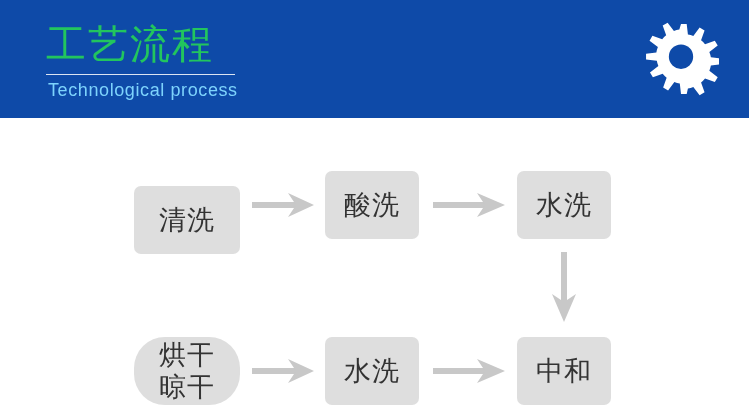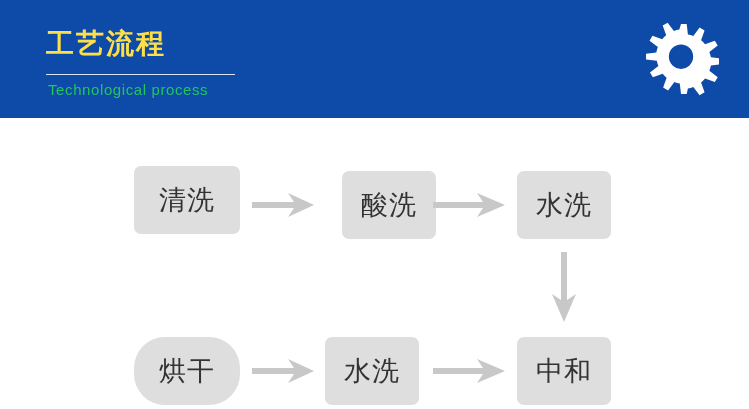--- a/index.html
+++ b/index.html
@@ -24,42 +24,42 @@
     left: 0;
     top: 0;
     width: 749px;
     height: 118px;
     background: #0e4aa8;
   }
   .header-title {
     position: absolute;
     left: 46px;
     top: 21px;
-    font-size: 28px;
-    font-weight: bold;
-    color: #fde047;
+    font-size: 40px;
+    font-weight: normal;
+    color: #22c55e;
     letter-spacing: 2px;
     line-height: 46px;
     white-space: nowrap;
   }
   .header-rule {
     position: absolute;
     left: 46px;
     top: 74px;
     width: 189px;
     height: 1px;
     background: #ffffff;
     opacity: 0.85;
   }
   .header-subtitle {
     position: absolute;
     left: 48px;
     top: 79px;
-    font-size: 15px;
-    color: #22c55e;
+    font-size: 18px;
+    color: #7dd3fc;
     letter-spacing: 0.6px;
     line-height: 22px;
     white-space: nowrap;
   }
   .gear-wrap {
     position: absolute;
     left: 643px;
     top: 21px;
     width: 76px;
     height: 76px;
@@ -106,27 +106,27 @@
     <div class="gear-wrap">
       <svg width="76" height="76" viewBox="0 0 100 100" aria-hidden="true">
         <g fill="#ffffff">
           <path d="M50 4 l7.5 0 1.6 13.6 a34 34 0 0 1 7.1 2.0 l8.3-11.0 6.5 3.8 -4.6 12.9 a34 34 0 0 1 5.2 5.2 l12.9-4.6 3.8 6.5 -11.0 8.3 a34 34 0 0 1 2.0 7.1 l13.6 1.6 0 7.5 -13.6 1.6 a34 34 0 0 1-2.0 7.1 l11.0 8.3 -3.8 6.5 -12.9-4.6 a34 34 0 0 1-5.2 5.2 l4.6 12.9 -6.5 3.8 -8.3-11.0 a34 34 0 0 1-7.1 2.0 L57.5 96 l-7.5 0 -1.6-13.6 a34 34 0 0 1-7.1-2.0 l-8.3 11.0 -6.5-3.8 4.6-12.9 a34 34 0 0 1-5.2-5.2 l-12.9 4.6 -3.8-6.5 11.0-8.3 a34 34 0 0 1-2.0-7.1 L4 50.5 l0-7.5 13.6-1.6 a34 34 0 0 1 2.0-7.1 l-11.0-8.3 3.8-6.5 12.9 4.6 a34 34 0 0 1 5.2-5.2 l-4.6-12.9 6.5-3.8 8.3 11.0 a34 34 0 0 1 7.1-2.0 z"></path>
         </g>
         <circle cx="50" cy="47" r="16" fill="#0e4aa8"></circle>
       </svg>
     </div>
   </div>
 
-  <div class="flow-box" style="left:134px; top:166px; width:106px; height:68px;">
+  <div class="flow-box" style="left:134px; top:186px; width:106px; height:68px;">
     <span class="lines">
       <span>清洗</span>
     </span>
   </div>
 
-  <div class="flow-box" style="left:342px; top:171px; width:94px; height:68px;">
+  <div class="flow-box" style="left:325px; top:171px; width:94px; height:68px;">
     <span class="lines">
       <span>酸洗</span>
     </span>
   </div>
 
   <div class="flow-box" style="left:517px; top:171px; width:94px; height:68px;">
     <span class="lines">
       <span>水洗</span>
     </span>
   </div>
@@ -139,20 +139,21 @@
 
   <div class="flow-box" style="left:325px; top:337px; width:94px; height:68px;">
     <span class="lines">
       <span>水洗</span>
     </span>
   </div>
 
   <div class="flow-box" style="left:134px; top:337px; width:106px; height:68px;border-radius:31px;">
     <span class="lines">
       <span>烘干</span>
+      <span>晾干</span>
     </span>
   </div>
 
   <div class="arrow-right" style="left:252px; top:190px; width:62px;">
     <svg width="62" height="30" viewBox="0 0 62 30" aria-hidden="true">
       <rect x="0" y="12" width="44" height="6" fill="#c8c8c8"></rect>
       <path d="M36 3 L62 15 L36 27 L44 15 Z" fill="#c8c8c8"></path>
     </svg>
   </div>
 

